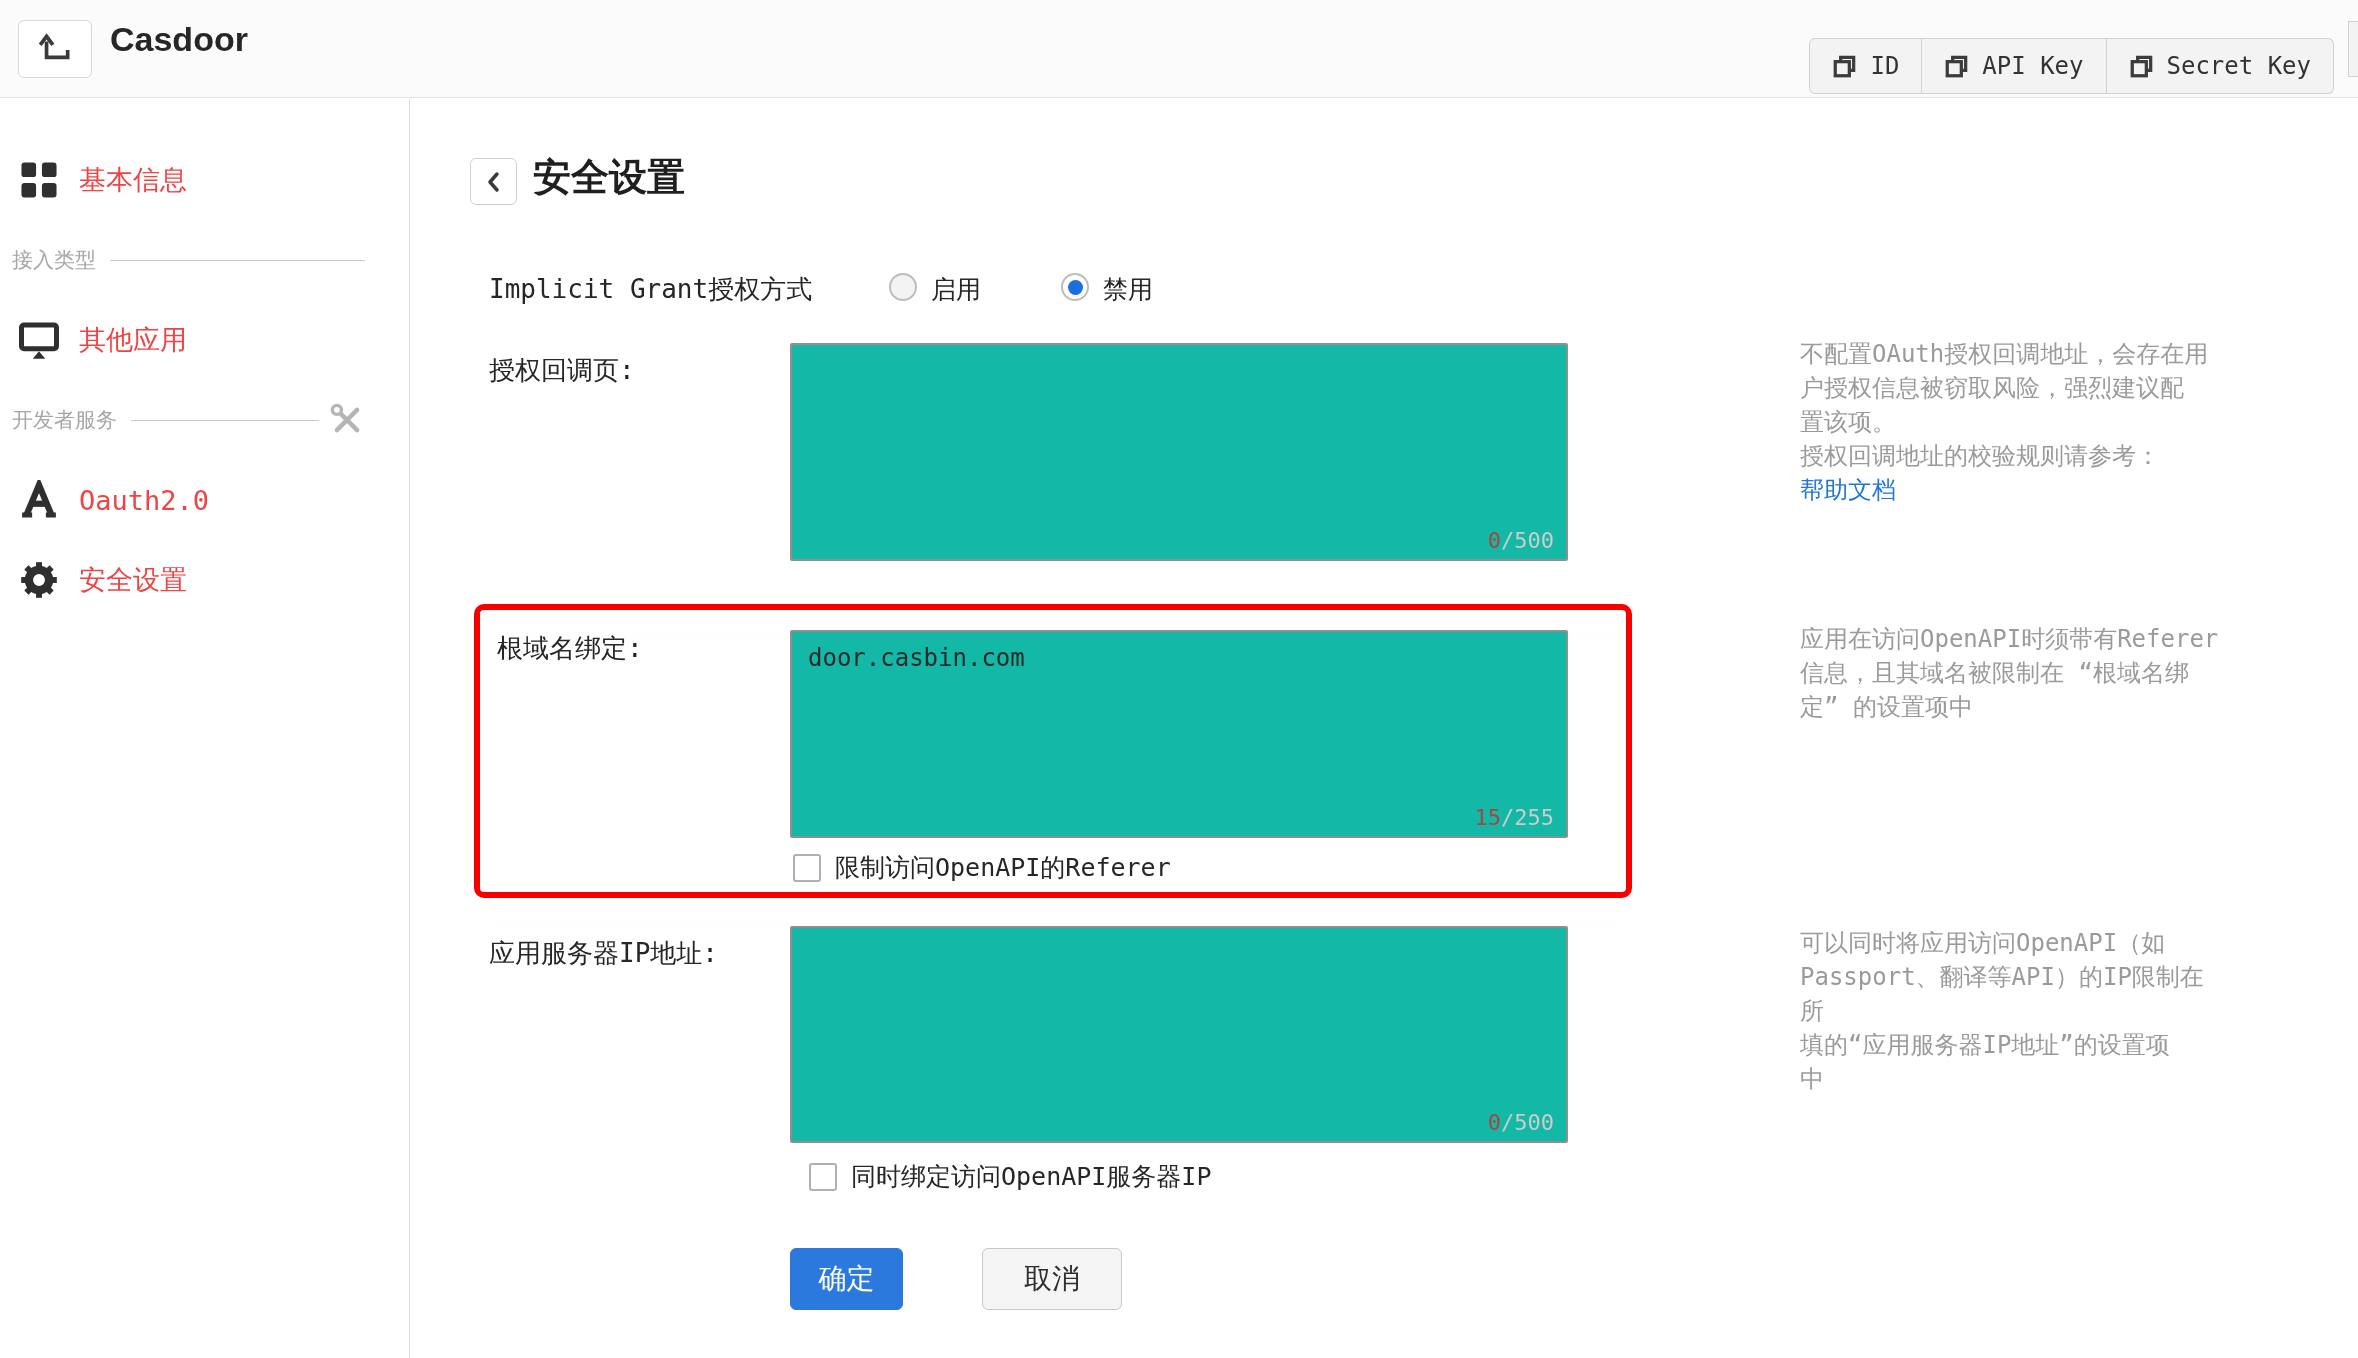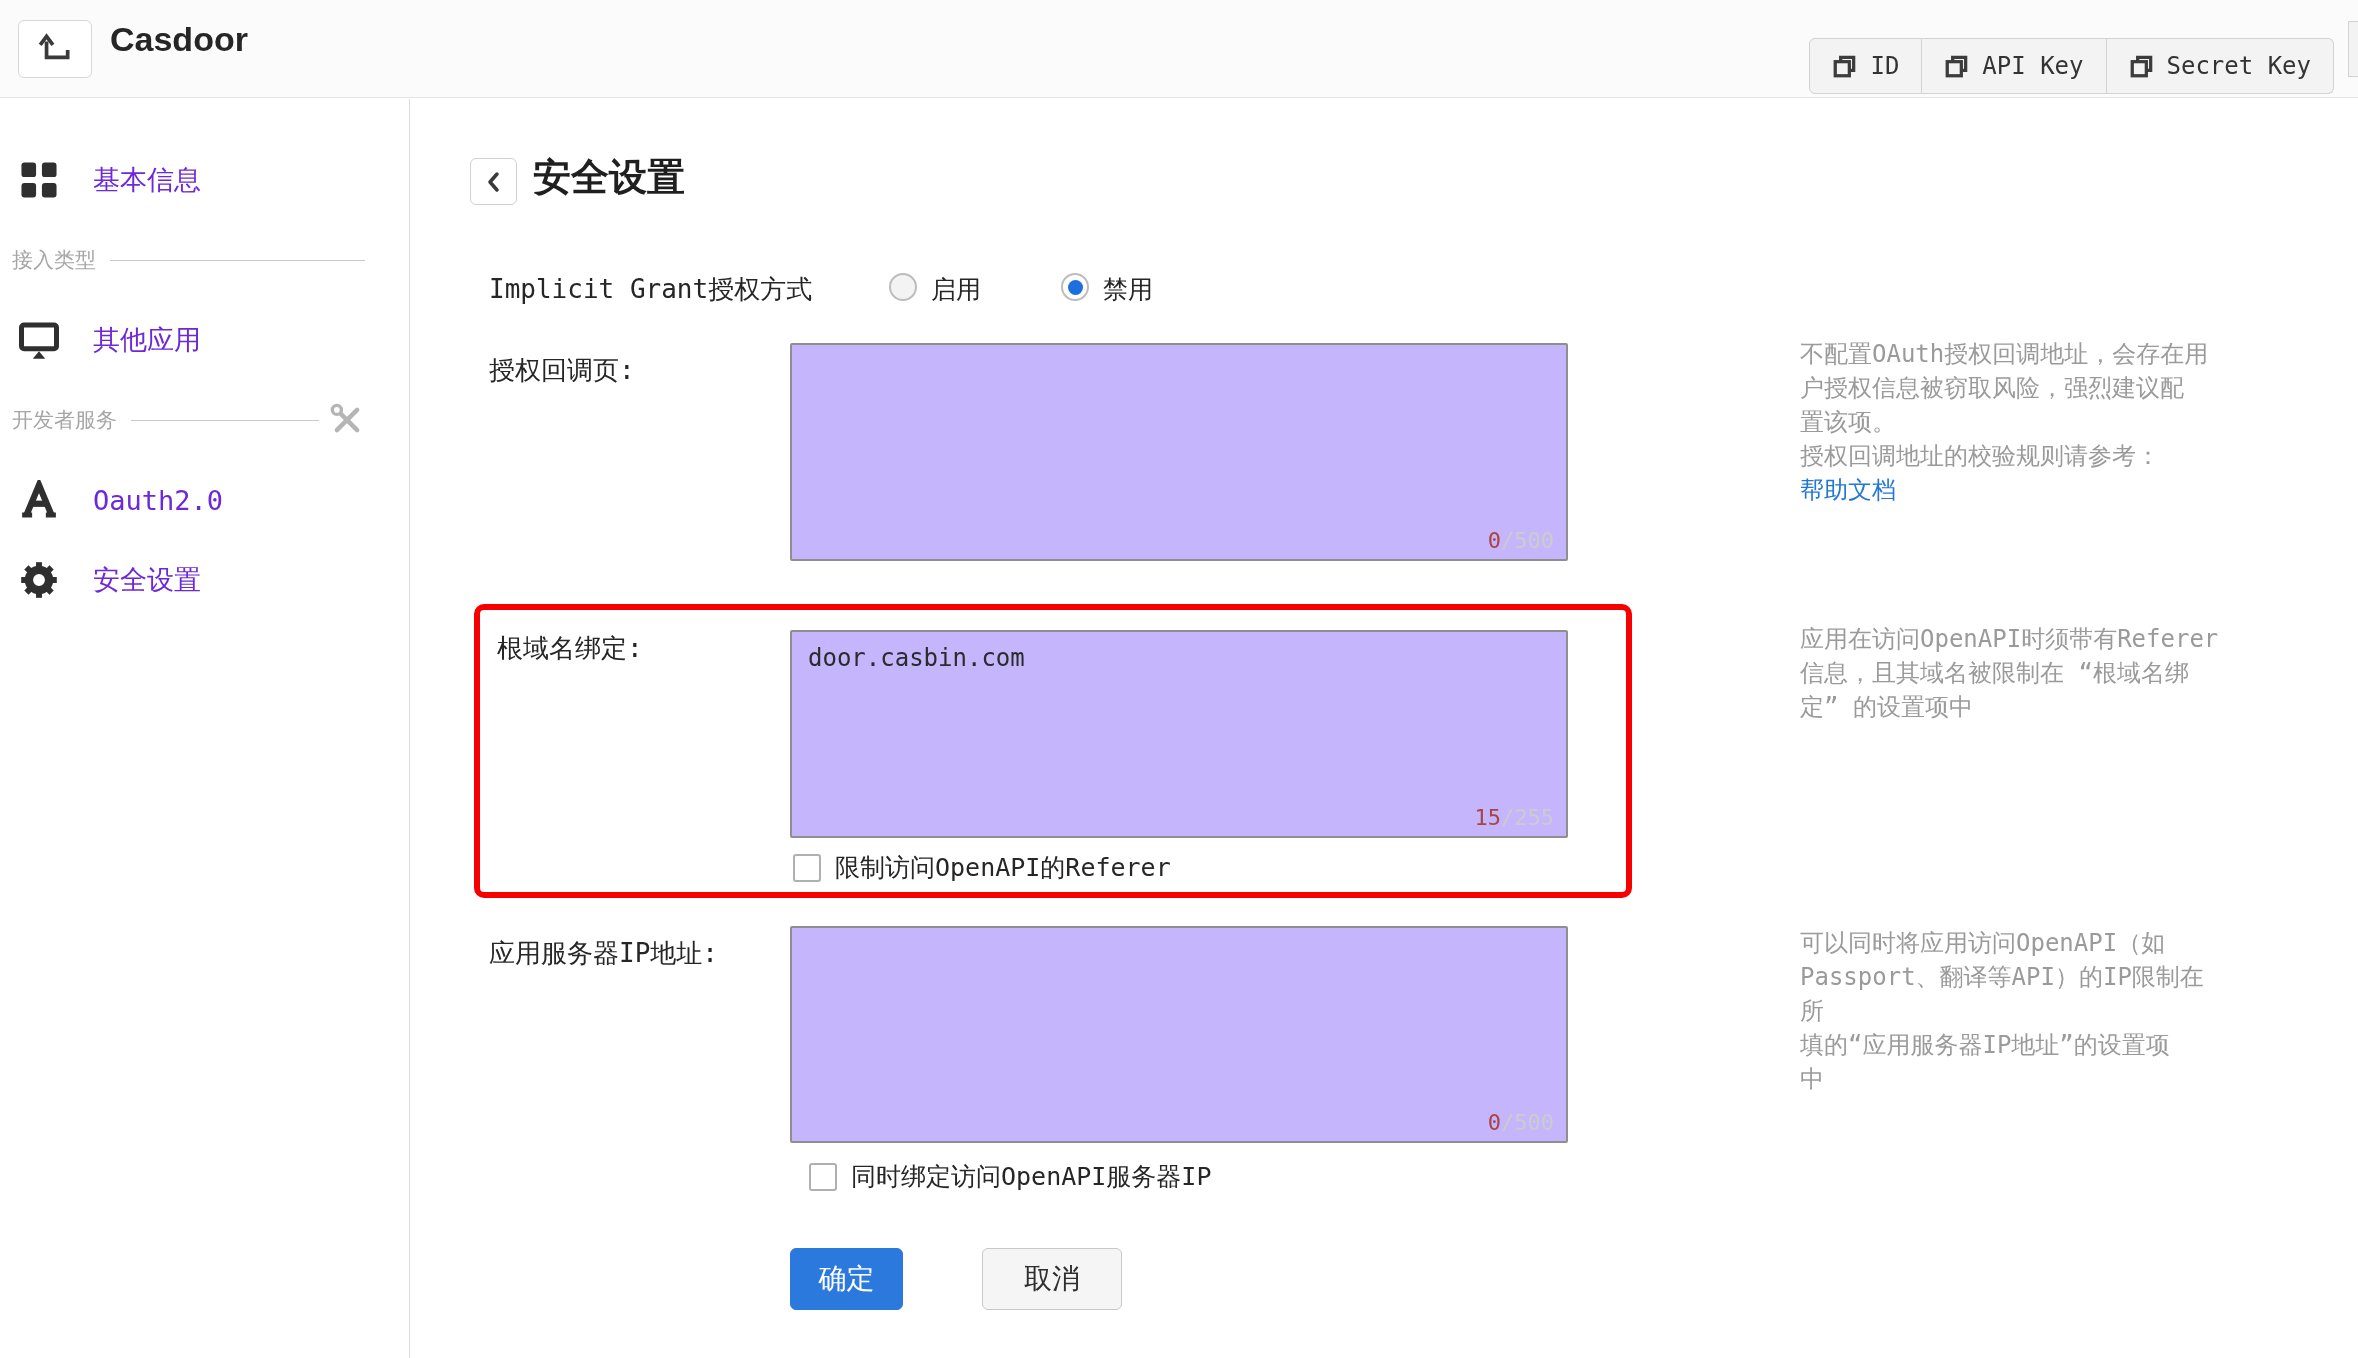--- a/index.html
+++ b/index.html
@@ -22,21 +22,21 @@
   .copy-btn:first-child { border-radius:6px 0 0 6px; }
   .copy-btn:last-child { border-radius:0 6px 6px 0; }
   .copy-sliver { position:absolute; right:0; top:21px; width:10px; height:56px;
                  background:#f3f3f3; border:1px solid #d2d2d2; border-right:none; }
 
   
   .sidebar { position:absolute; left:0; top:99px; width:410px; height:1259px;
              background:#fff; border-right:1px solid #dcdcdc; padding-top:41px; }
   .side-item { height:80px; display:flex; align-items:center; padding-left:15px; cursor:pointer; }
   .side-item .ico { width:48px; display:flex; justify-content:center; }
-  .side-item .lbl { margin-left:30px; font-size:27px; color:#6d28d9; }
+  .side-item .lbl { margin-left:16px; font-size:27px; color:#ef4444; }
   .side-section { height:80px; display:flex; align-items:center; padding:0 44px 0 12px; }
   .side-section .lbl { font-size:21px; color:#a6a6a6; white-space:nowrap; }
   .side-section .rule { flex:1; height:1px; background:#c9c9c9; margin-left:14px; }
   .side-section .ico { margin-left:10px; display:flex; }
 
   
   .chev-btn { position:absolute; left:470px; top:158px; width:47px; height:47px;
               background:#fff; border:1px solid #d0d0d0; border-radius:6px;
               display:flex; align-items:center; justify-content:center; cursor:pointer; }
   .page-title { position:absolute; left:533px; top:152px; font-family:"Liberation Sans",sans-serif;
@@ -46,21 +46,21 @@
   .flabel { position:absolute; font-size:26px; color:#262626; }
   .radio-row { position:absolute; display:flex; cursor:pointer; }
   .radio { width:28px; height:28px; border-radius:50%; border:2px solid #bdbdbd; background:#f3f3f3; }
   .radio.checked { background:#fff; display:flex; align-items:center; justify-content:center; }
   .radio.checked::after { content:""; width:15px; height:15px; border-radius:50%; background:#1d6fe0; }
   .radio-lbl { margin-left:14px; font-size:25px; color:#262626; }
 
   .ta-wrap { position:absolute; background:#fff; }
   .ta-wrap textarea { width:100%; height:100%; border:2px solid #8f8f8f; border-radius:2px;
                       resize:none; outline:none; padding:12px 16px; font-size:24px;
-                      font-family:"DejaVu Sans Mono","Liberation Mono",monospace; color:#2b2b2b; background:#c4b5fd; }
+                      font-family:"DejaVu Sans Mono","Liberation Mono",monospace; color:#2b2b2b; background:#14b8a6; }
   .counter { position:absolute; right:14px; bottom:8px; font-size:22px; color:#cccccc; pointer-events:none; }
   .counter .used { color:#a94442; }
 
   .check-row { position:absolute; display:flex; align-items:center; cursor:pointer; }
   .checkbox { width:28px; height:28px; border:2px solid #b0b0b0; border-radius:3px; background:#fff; }
   .check-lbl { margin-left:14px; font-size:25px; color:#262626; }
 
   .red-box { position:absolute; left:474px; top:604px; width:1158px; height:294px;
              border:6px solid #f80000; border-radius:10px; pointer-events:none; }
 

